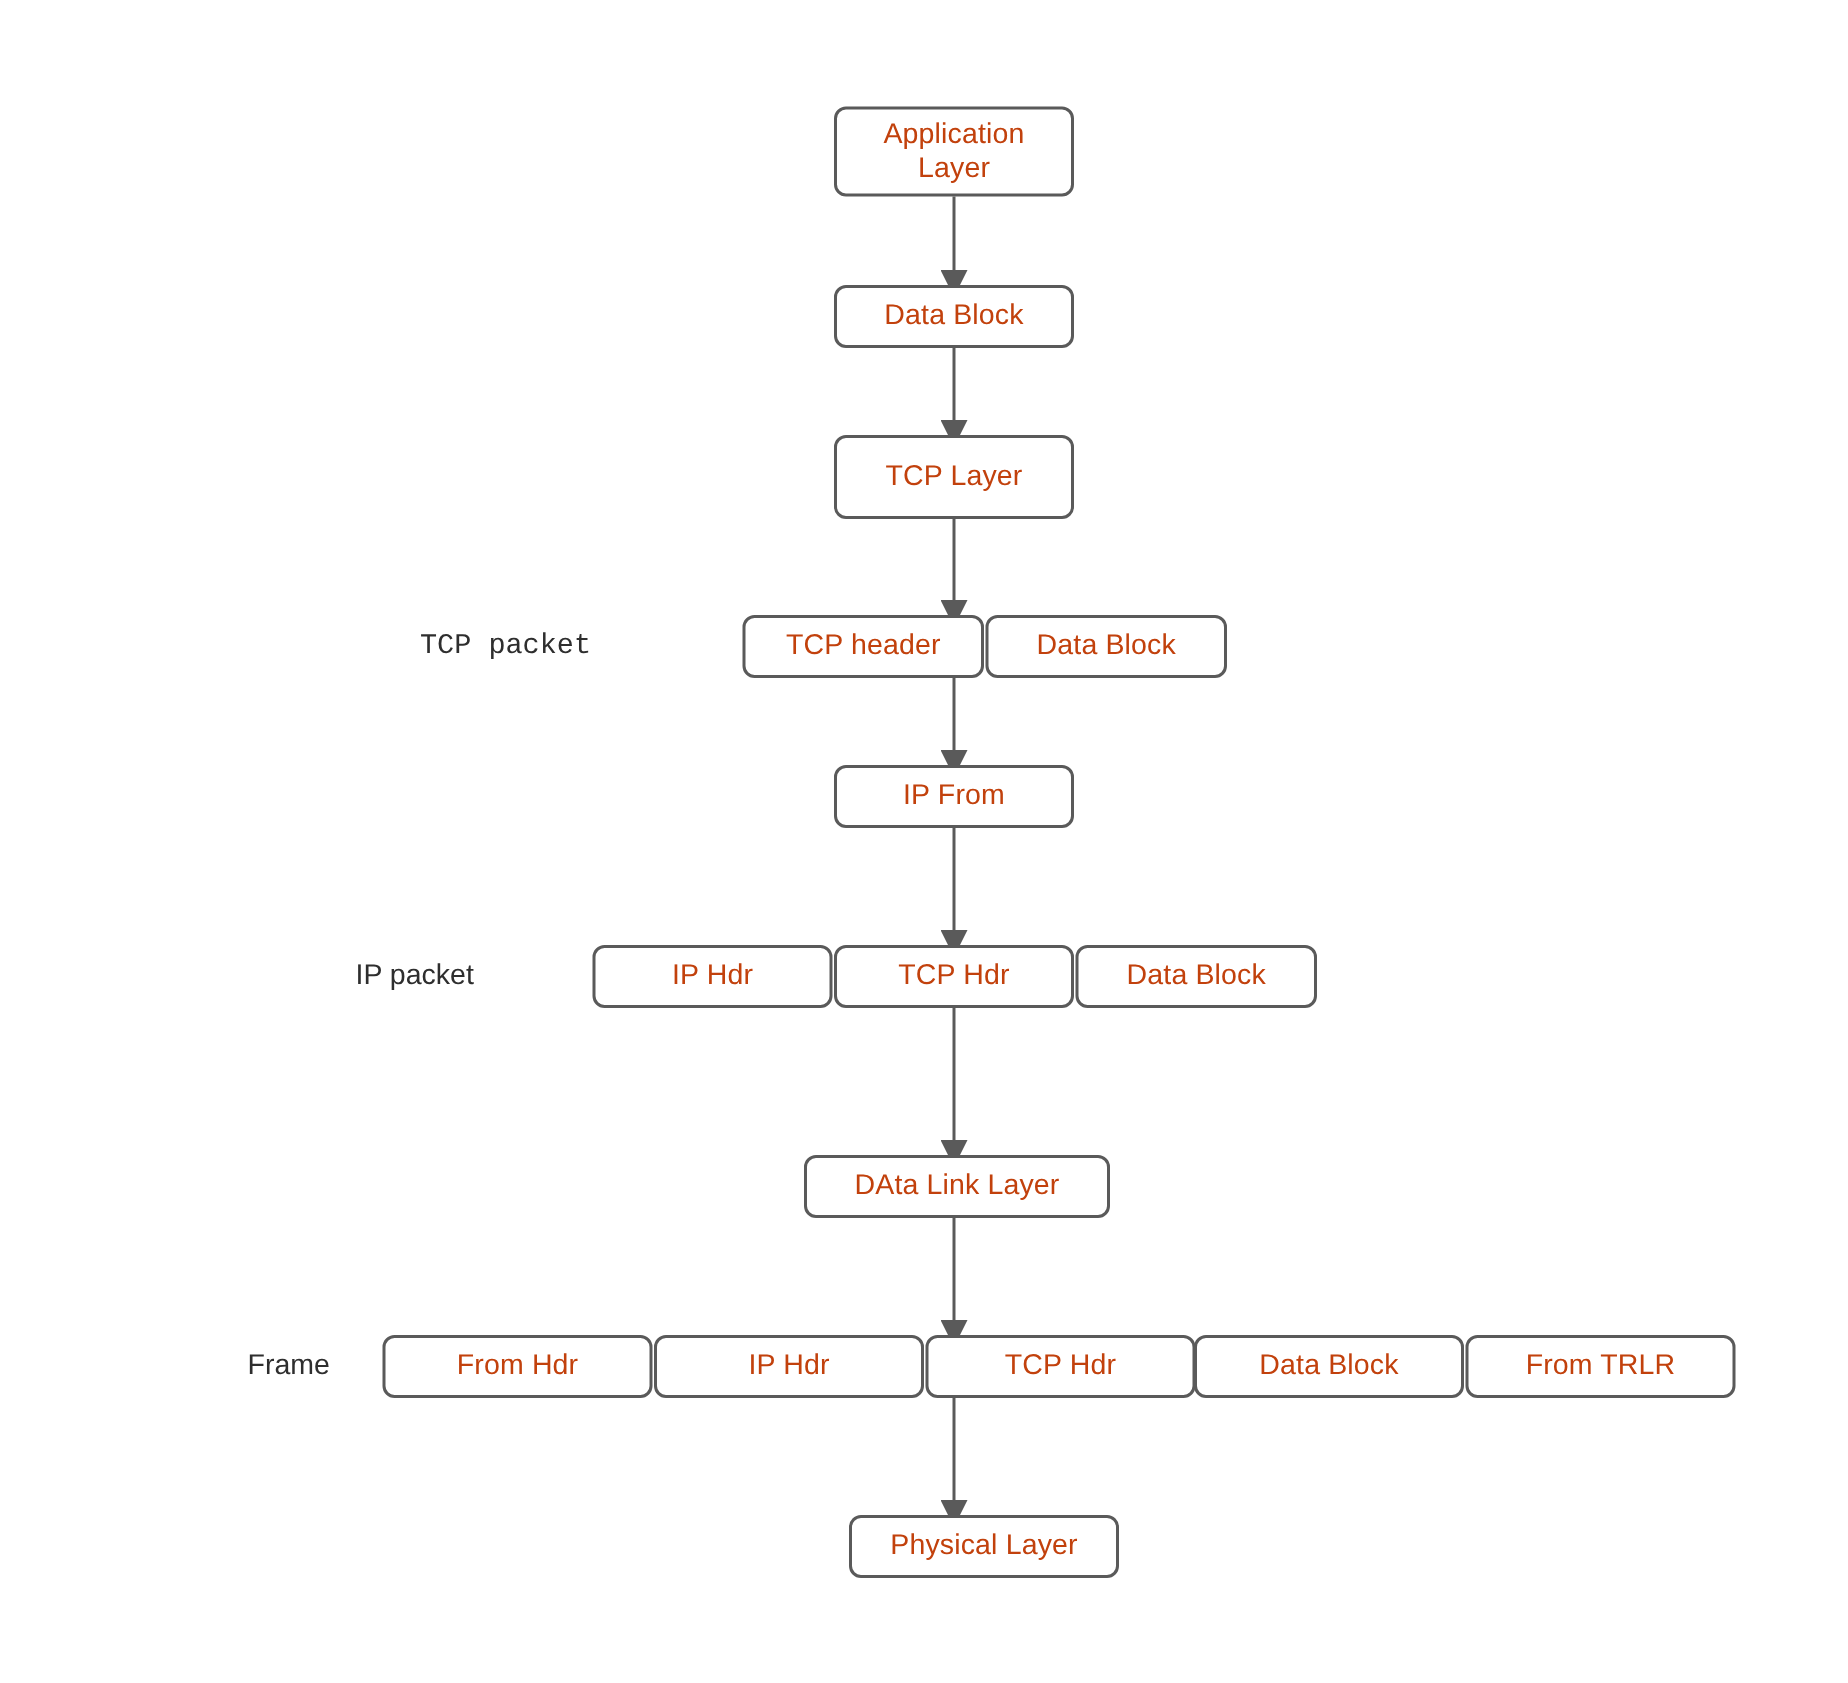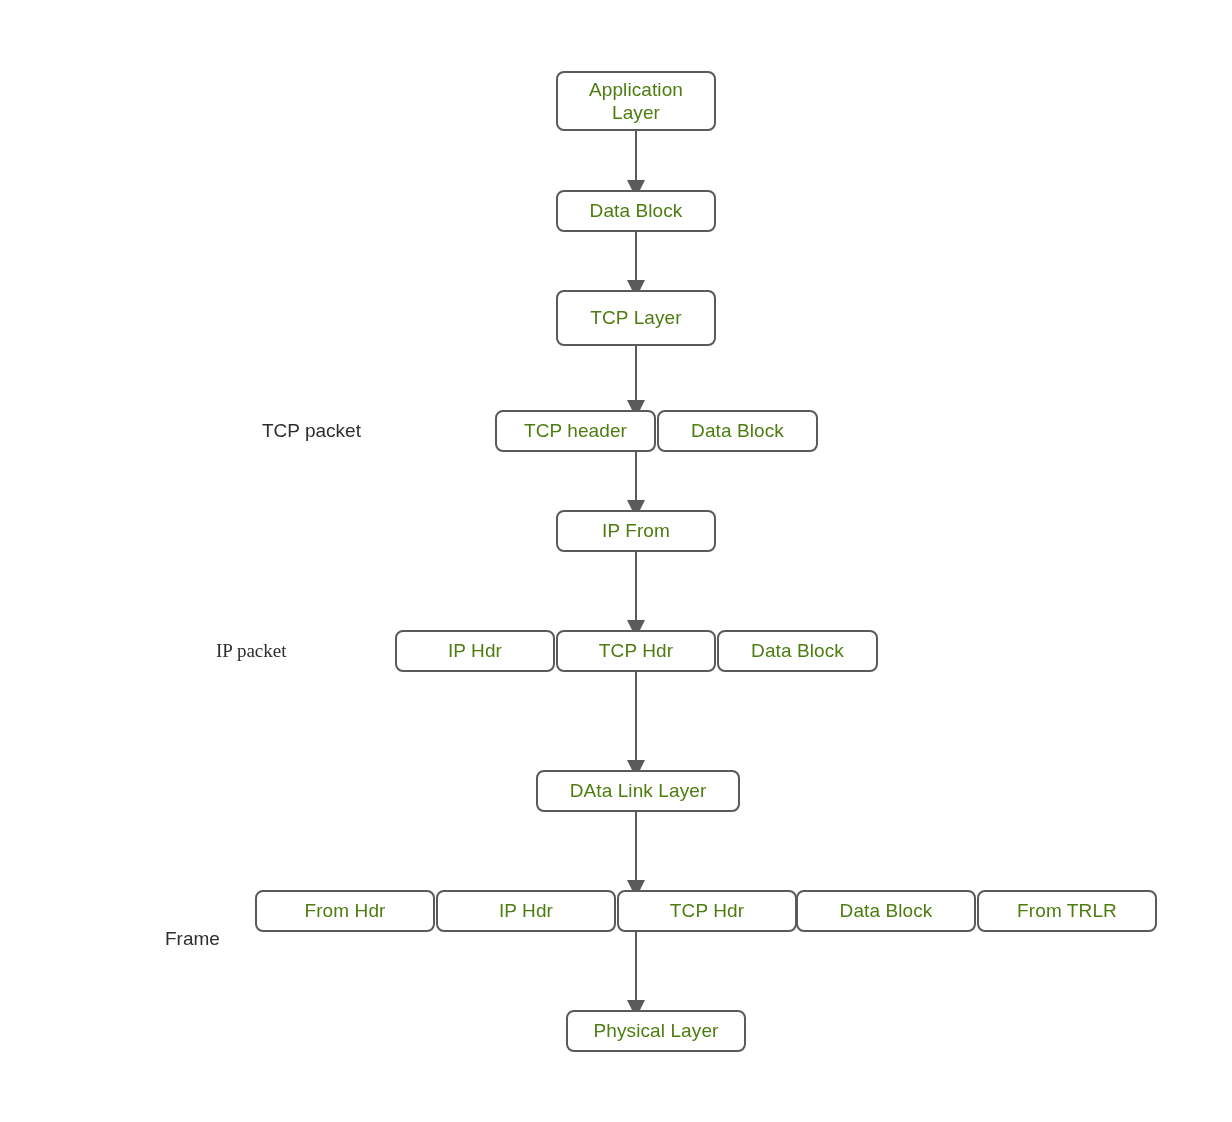--- a/index.html
+++ b/index.html
@@ -17,21 +17,21 @@
     height: 1122px;
     background: #ffffff;
     overflow: hidden;
   }
   .node {
     position: absolute;
     box-sizing: border-box;
     background: #ffffff;
     border: 2px solid #5a5a5a;
     border-radius: 8px;
-    color: #4d7c0f;
+    color: #c2410c;
     font-size: 19px;
     line-height: 1.22;
     display: flex;
     align-items: center;
     justify-content: center;
     text-align: center;
     white-space: pre-line;
     letter-spacing: 0.1px;
   }
   .row-label {
@@ -72,36 +72,36 @@
     <line x1="636" y1="932" x2="636" y2="1002" stroke="#5a5a5a" stroke-width="2" marker-end="url(#arrowhead)"></line>
   </svg>
 
   <div class="node" style="left:556px; top:71px; width:160px; height:60px;">Application
 Layer</div>
 
   <div class="node" style="left:556px; top:190px; width:160px; height:42px;">Data Block</div>
 
   <div class="node" style="left:556px; top:290px; width:160px; height:56px;">TCP Layer</div>
 
-  <div class="row-label" style="left:262px; top:421px;">TCP packet</div>
+  <div class="row-label" style="left:280px; top:421px;font-family:Liberation Mono, monospace;">TCP packet</div>
 
   <div class="node" style="left:495px; top:410px; width:161px; height:42px;">TCP header</div>
   <div class="node" style="left:657px; top:410px; width:161px; height:42px;">Data Block</div>
 
   <div class="node" style="left:556px; top:510px; width:160px; height:42px;">IP From</div>
 
-  <div class="row-label" style="left:216px; top:641px;font-family:Liberation Serif, serif;">IP packet</div>
+  <div class="row-label" style="left:237px; top:641px;">IP packet</div>
 
   <div class="node" style="left:395px; top:630px; width:160px; height:42px;">IP Hdr</div>
   <div class="node" style="left:556px; top:630px; width:160px; height:42px;">TCP Hdr</div>
   <div class="node" style="left:717px; top:630px; width:161px; height:42px;">Data Block</div>
 
   <div class="node" style="left:536px; top:770px; width:204px; height:42px;">DAta Link Layer</div>
 
-  <div class="row-label" style="left:165px; top:901px;margin-top:28px;">Frame</div>
+  <div class="row-label" style="left:165px; top:901px;">Frame</div>
 
   <div class="node" style="left:255px; top:890px; width:180px; height:42px;text-align:center;">From Hdr</div>
   <div class="node" style="left:436px; top:890px; width:180px; height:42px;">IP Hdr</div>
   <div class="node" style="left:617px; top:890px; width:180px; height:42px;">TCP Hdr</div>
   <div class="node" style="left:796px; top:890px; width:180px; height:42px;">Data Block</div>
   <div class="node" style="left:566px; top:1010px; width:180px; height:42px;">Physical Layer</div>
 
   <div class="node" style="left:977px; top:890px; width:180px; height:42px;">From TRLR</div>
 
 </div>

